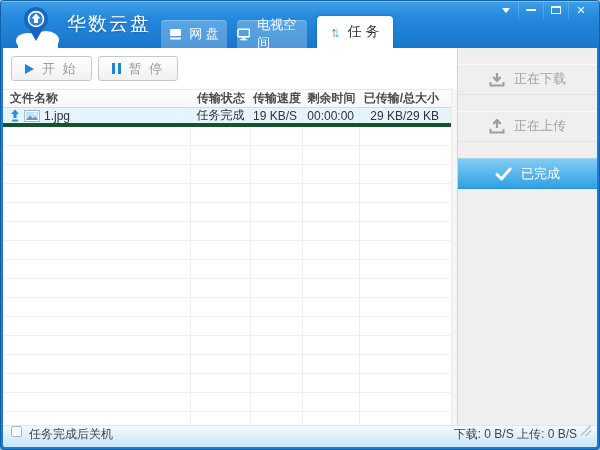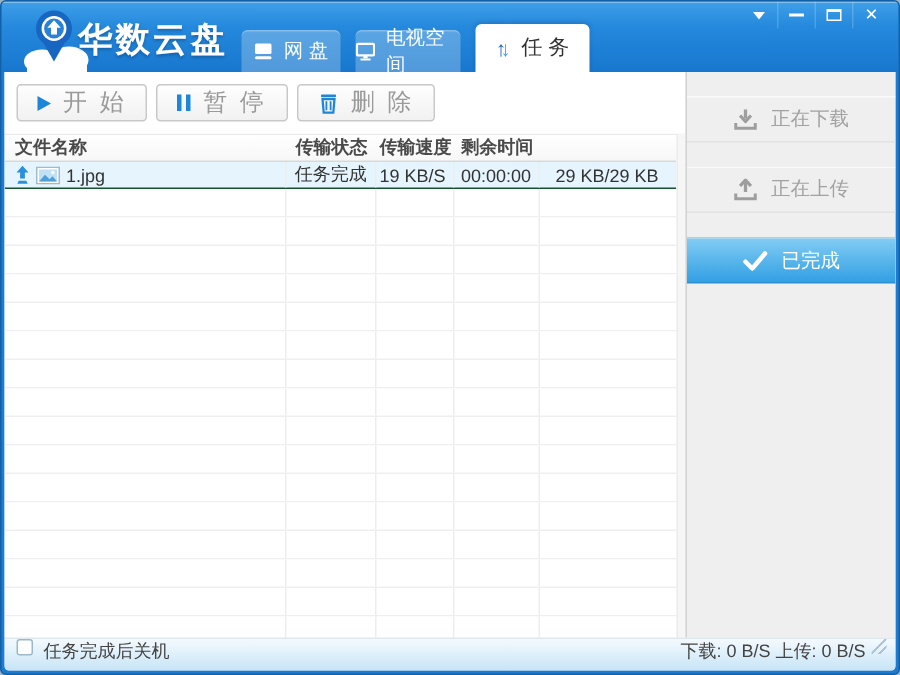--- a/index.html
+++ b/index.html
@@ -3,21 +3,21 @@
 <meta charset="utf-8">
 <style>
   * { margin:0; padding:0; box-sizing:border-box; }
   html,body { width:600px; height:450px; font-family:"Liberation Sans","DejaVu Sans",sans-serif; background:#9db5c8; }
   .window { position:relative; width:600px; height:450px; background:#1d7cd2; border:1px solid #1160a8; border-radius:4px; overflow:hidden; }
 
   
   .titlebar { position:relative; height:47px; background:linear-gradient(180deg,#3fa0e8 0%,#2589dd 35%,#1777ce 100%); }
   .titlebar::before { content:""; position:absolute; top:0; left:0; right:0; height:1px; background:rgba(255,255,255,.35); }
   .logo { position:absolute; left:14px; top:3px; width:46px; height:44px; }
-  .app-title { position:absolute; left:51px; top:10px; font-size:23px; font-weight:bold; color:#fff; letter-spacing:2px; text-shadow:0 1px 2px rgba(0,40,90,.35); }
+  .app-title { position:absolute; left:66px; top:10px; font-size:19px; font-weight:normal; color:#fff; letter-spacing:2px; text-shadow:0 1px 2px rgba(0,40,90,.35); }
 
   .tab { position:absolute; bottom:0; display:flex; align-items:center; justify-content:center; gap:7px;
          border-radius:4px 4px 0 0; cursor:default; }
   .tab-inactive { height:28px; background:rgba(255,255,255,.25); color:rgba(255,255,255,.96); font-size:13px; box-shadow:inset 0 1px 0 rgba(255,255,255,.25); }
   .tab-disk { left:160px; width:66px; }
   .tab-tv   { left:236px; width:70px; }
   .tab-tasks{ left:316px; width:76px; height:32px; background:#fff; color:#333; font-size:14px; box-shadow:0 -1px 3px rgba(0,40,90,.18); }
   .arrow-up   { color:#1565c0; font-weight:bold; font-size:14px; }
   .arrow-down { color:#45a0e6; font-weight:bold; font-size:14px; margin-left:-4px; }
 
@@ -30,32 +30,32 @@
   .glyph-close{ color:#fff; font-size:11px; font-weight:bold; line-height:1; }
 
   
   .content { position:absolute; top:47px; left:2px; right:2px; bottom:2px; display:flex; flex-direction:column; background:#fff; border-radius:0 0 3px 3px; overflow:hidden; }
   .body { flex:1; display:flex; min-height:0; }
 
   
   .main { width:454px; display:flex; flex-direction:column; background:#fff; }
   .toolbar { height:41px; display:flex; align-items:center; padding-left:8px; gap:6px; background:#fff; }
   .tbtn { display:inline-flex; align-items:center; gap:8px; height:25px; padding:0 13px; border:1px solid #c8c8c8; border-radius:3px;
-          background:linear-gradient(180deg,#fefefe,#f1f1f1); color:#9a9a9a; font-size:16px; letter-spacing:2px; }
+          background:linear-gradient(180deg,#fefefe,#f1f1f1); color:#9a9a9a; font-size:13px; letter-spacing:2px; }
   .icon-play { width:0; height:0; border-top:5px solid transparent; border-bottom:5px solid transparent; border-left:9px solid #1e86d8; }
   .icon-pause { display:flex; gap:3px; }
   .icon-pause i { width:3px; height:11px; background:#1e86d8; }
 
   .tarea { flex:1; display:flex; min-height:0; }
   .tablewrap { width:448px; display:flex; flex-direction:column; overflow:hidden; }
   .scroll-strip { flex:1; background:#f6f6f6; border-left:1px solid #ebebeb; }
 
   .thead { display:flex; height:21px; background:linear-gradient(180deg,#ffffff,#f7f7f7); border-top:1px solid #e9e9e9; border-bottom:1px solid #d8d8d8; font-size:12px; font-weight:bold; color:#4a4a4a; }
   .trow { display:flex; height:19px; border-bottom:1px solid #efefef; font-size:12px; color:#333; background:#fff; }
-  .trow.selected { background:#e5f4fd; border-bottom:1px solid #14532d; }
+  .trow.selected { background:#e5f4fd; border-bottom:4px solid #14532d; }
   .cell { display:flex; align-items:center; border-right:1px solid #ededed; overflow:hidden; white-space:nowrap; }
   .thead .cell { border-right:none; }
   .c1 { width:188px; padding-left:7px; gap:4px; }
   .c2 { width:60px; justify-content:center; }
   .c3 { width:52px; justify-content:flex-end; padding-right:5px; }
   .c4 { width:57px; justify-content:flex-end; padding-right:5px; }
   .c5 { flex:1; justify-content:flex-end; padding-right:12px; border-right:none; }
   .thead .c2,.thead .c3,.thead .c4 { justify-content:center; padding:0; }
 
   
@@ -138,38 +138,30 @@
             <span class="icon-play"></span>
             <span>开 始</span>
           </button>
           <button class="tbtn">
             <span class="icon-pause">
                 <i></i>
                 <i></i>
               </span>
             <span>暂 停</span>
           </button>
-          <button class="tbtn">
-            <svg width="14" height="14" viewBox="0 0 14 14">
-              <rect x="2" y="1" width="10" height="1.8" rx="0.6" fill="#1e86d8"></rect>
-              <path d="M3 4 h8 l-0.8 9 h-6.4 Z" fill="none" stroke="#1e86d8" stroke-width="1.5"></path>
-              <line x1="5.6" y1="5.5" x2="5.6" y2="11.5" stroke="#1e86d8" stroke-width="1.2"></line>
-              <line x1="8.4" y1="5.5" x2="8.4" y2="11.5" stroke="#1e86d8" stroke-width="1.2"></line>
-            </svg>
-            <span>删 除</span>
-          </button>
         </div>
 
         <div class="tarea">
           <div class="tablewrap">
             <div class="thead">
               <div class="cell c1">文件名称</div>
               <div class="cell c2">传输状态</div>
               <div class="cell c3">传输速度</div>
               <div class="cell c4">剩余时间</div>
+              <div class="cell c5">已传输/总大小</div>
             </div>
 
             <div class="trow selected">
               <div class="cell c1">
                 <svg width="10" height="13" viewBox="0 0 10 13">
                   <path d="M5 0.5 L9 5 H6.6 V9 H3.4 V5 H1 Z" fill="#2a8fdc"></path>
                   <path d="M2.5 10.5 h5 l1 2 h-7 Z" fill="#2a8fdc"></path>
                 </svg>
                 <svg width="16" height="12" viewBox="0 0 16 12">
                   <rect x="0.5" y="0.5" width="15" height="11" fill="#ffffff" stroke="#9bbdd4"></rect>

